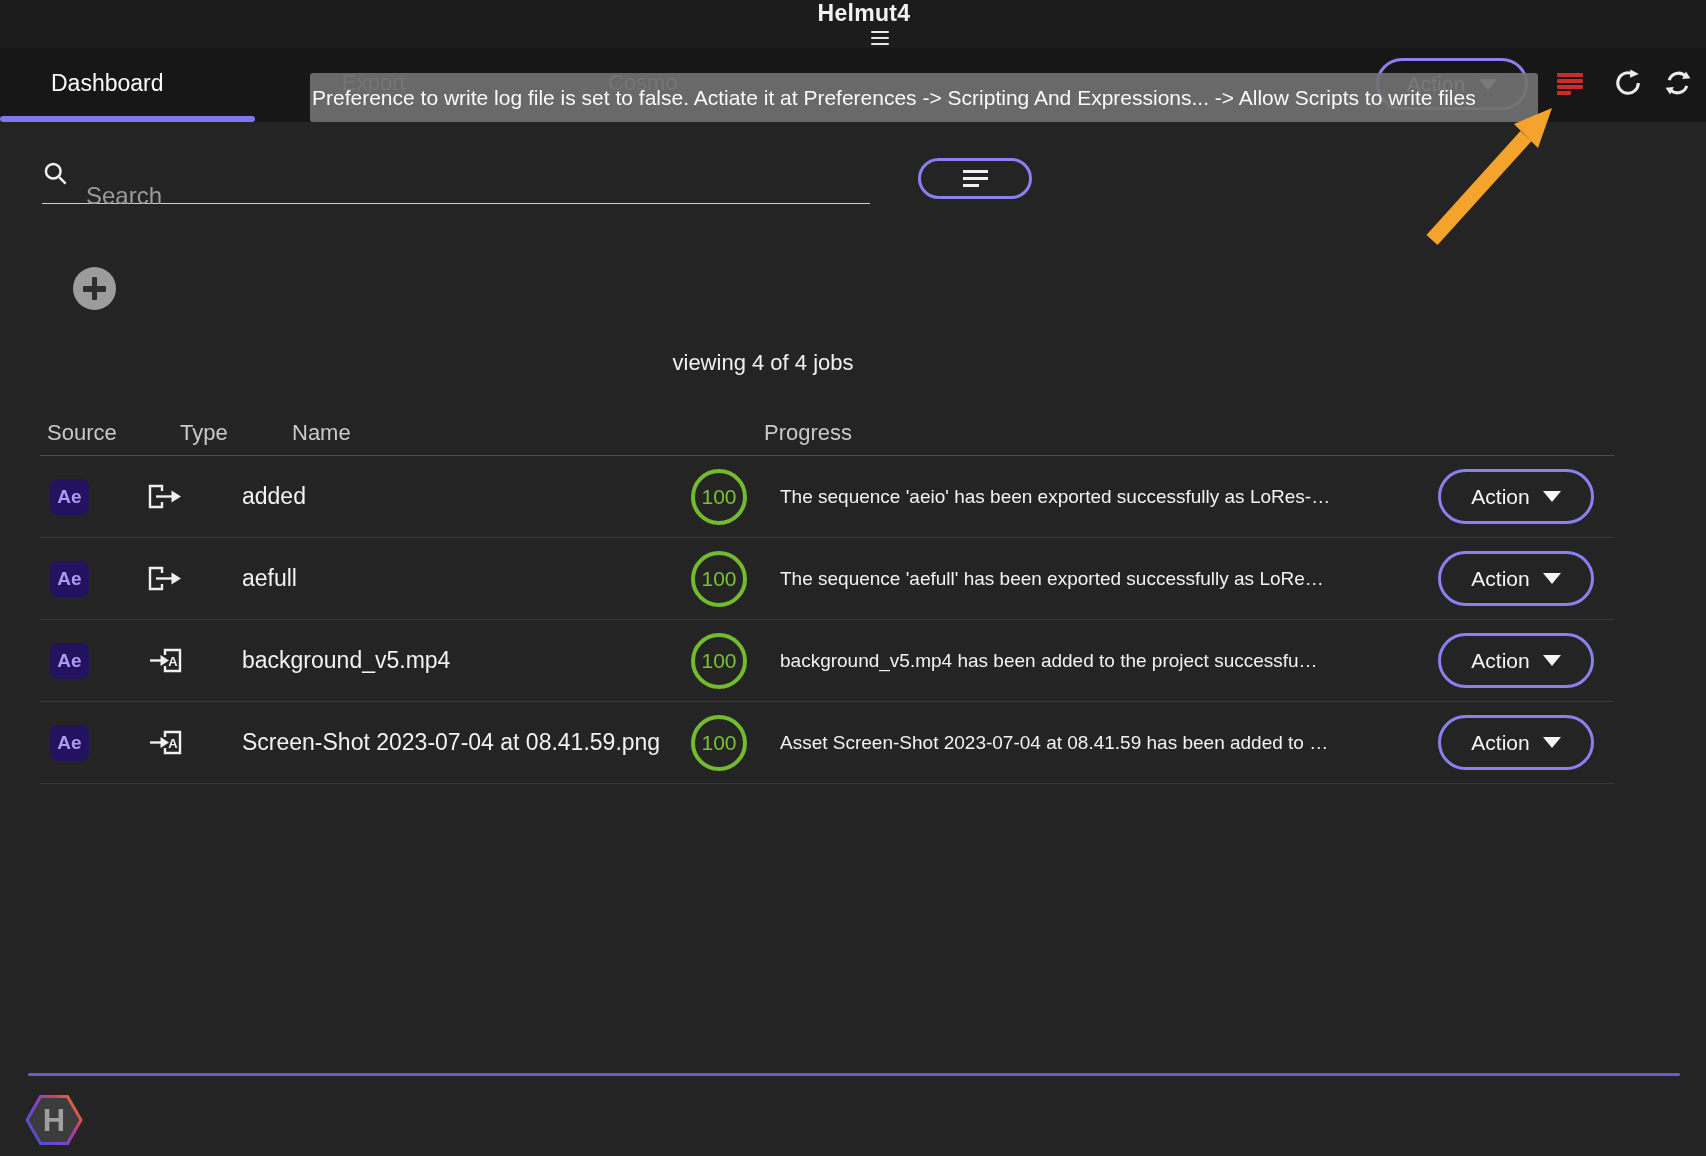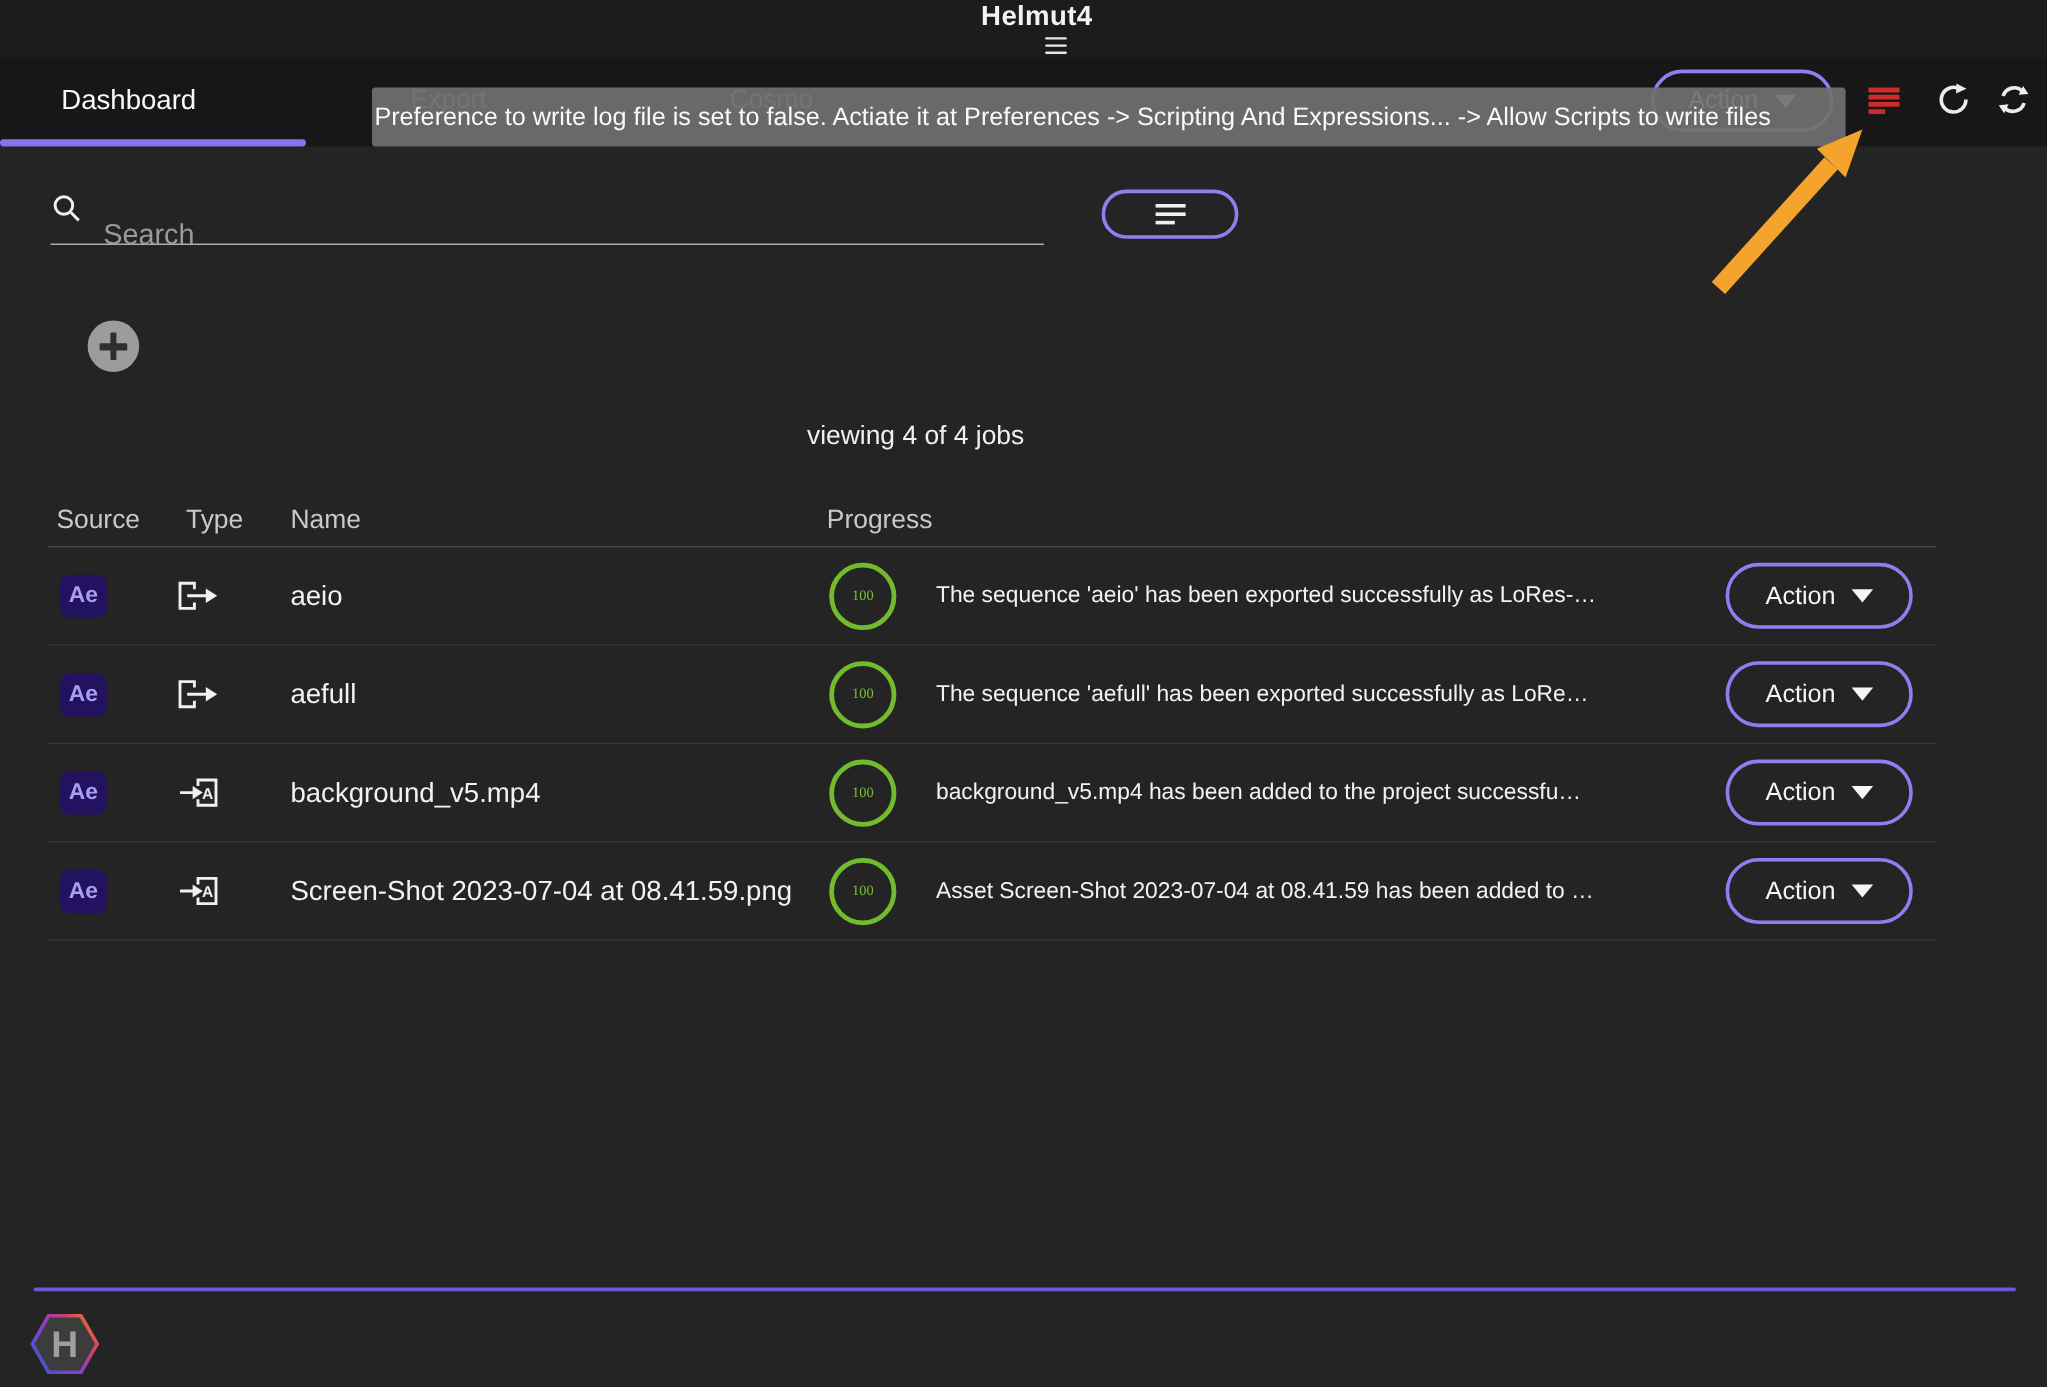--- a/index.html
+++ b/index.html
@@ -68,30 +68,30 @@
   .add-btn i { position:absolute; background:#2e2e2e; border-radius:1px; }
   .add-btn i.h { left:10px; top:19px; width:23px; height:5.5px; }
   .add-btn i.v { left:18.75px; top:10px; width:5.5px; height:23px; }
 
   .viewing { position:absolute; left:0; top:350px; width:1526px; text-align:center;
     font-size:22px; color:#f0f0f0; }
 
   
   .jobs { position:absolute; left:40px; top:410px; width:1574px; }
   .thead, .trow { display:grid; grid-template-columns:98px 97px 445px 90px 665px 179px; align-items:center; }
-  .thead { height:46px; border-bottom:1px solid #4d4d4d; color:#c9c9c9; font-size:22px; }
+  .thead { height:46px; border-bottom:1px solid #4d4d4d; color:#c9c9c9; font-size:22px;gap:25px; }
   .th-source { padding-left:7px; } .th-type { padding-left:17px; }
   .th-name { padding-left:7px; } .th-progress { padding-left:9px; }
   .trow { height:82px; border-bottom:1px solid #393939; }
   .ae-badge { margin-left:10px; width:39px; height:36px; border-radius:8px; background:#23125f;
     color:#a89df3; font-size:19px; font-weight:bold; display:flex; align-items:center; justify-content:center; }
   .c-type { padding-left:10px; }
   .c-name { padding-left:7px; font-size:23px; color:#f2f2f2; white-space:nowrap; }
   .progress-circle { margin-left:11px; width:56px; height:56px; border:4px solid #72bb2e; border-radius:50%;
-    display:flex; align-items:center; justify-content:center; color:#79c134; font-size:12px;font-family:Liberation Serif, serif; }
+    display:flex; align-items:center; justify-content:center; color:#79c134; font-size:21px; }
   .c-status { padding-left:10px; font-size:19px; color:#f2f2f2; white-space:nowrap; overflow:hidden; }
   .action-btn { margin-left:3px; width:156px; height:55px; border:3.5px solid #8a80f0; border-radius:28px;
     background:transparent; color:#f5f5f5; font-size:21px; font-family:"Liberation Sans", sans-serif;
     display:flex; align-items:center; justify-content:center; gap:13px; cursor:pointer; }
   .action-btn .caret { border-top-color:#f5f5f5; }
   .type-icon { display:block; }
 
   
   .footer-divider { position:absolute; left:28px; top:1073px; width:1652px; height:2.5px;
     background:#6e58d8; border-radius:2px; }
@@ -187,21 +187,21 @@
         <div class="ae-badge">Ae</div>
       </div>
     <div class="c-type">
       <svg class="type-icon" width="34" height="27" viewBox="0 0 34 27">
         <path d="M14 8 V3 H2 V24 H14 V19" fill="none" stroke="#f0f0f0" stroke-width="2.4"></path>
         <line x1="8" y1="13.5" x2="25" y2="13.5" stroke="#f0f0f0" stroke-width="2.4"></line>
         <polygon points="33,13.5 23.5,7.5 23.5,19.5" fill="#f0f0f0"></polygon>
       </svg>
 
     </div>
-    <div class="c-name">aeio</div>
+    <div class="c-name">added</div>
     <div>
         <div class="progress-circle">
           <span>100</span>
         </div>
       </div>
     <div class="c-status">The sequence 'aeio' has been exported successfully as LoRes-…</div>
     <div>
         <button class="action-btn">
           <span>Action</span>
           <span class="caret"></span>

